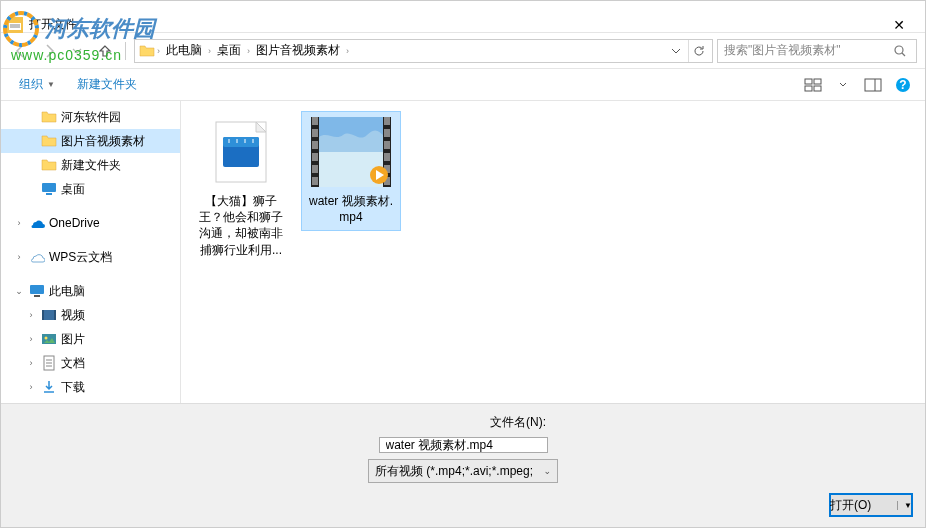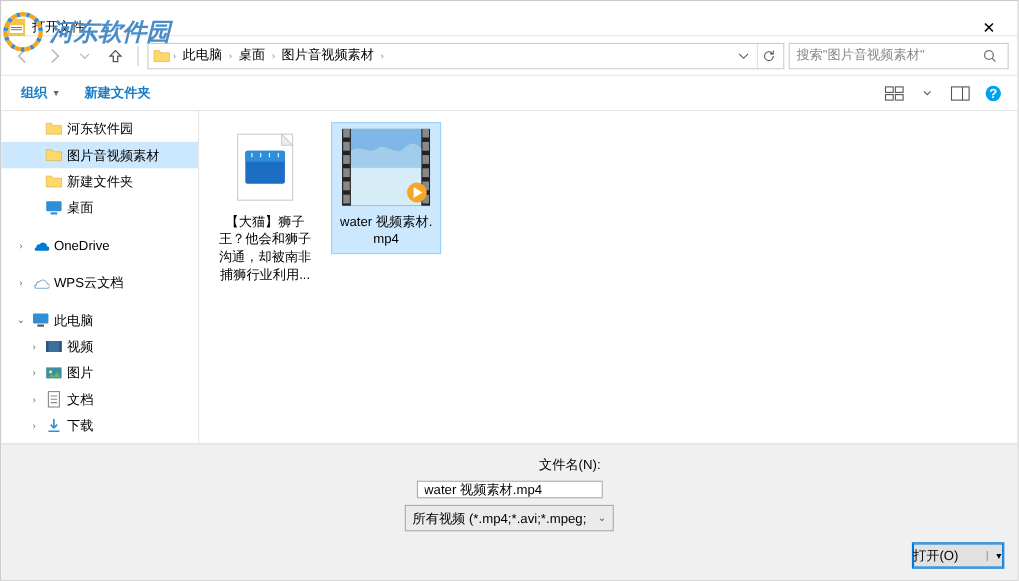--- a/index.html
+++ b/index.html
@@ -23,21 +23,21 @@
 .addressbar { flex: 1; height: 24px; border: 1px solid #ccc; display: flex; align-items: center; padding: 0 4px; gap: 2px; background: #fff; }
 .addressbar .foldericon { width: 16px; height: 16px; }
 .addressbar .crumb { padding: 2px 4px; display: flex; align-items: center; gap: 4px; }
 .addressbar .sep { color: #888; font-size: 9px; }
 .addressbar .spacer { flex: 1; }
 .addrbtn { width: 20px; height: 100%; display: flex; align-items: center; justify-content: center; color: #666; }
 .searchbox { width: 200px; height: 24px; border: 1px solid #ccc; display: flex; align-items: center; padding: 0 6px; gap: 6px; color: #888; }
 .searchicon-right { width: 20px; height: 20px; display: flex; align-items: center; justify-content: center; color: #777; }
 
 .toolbar { height: 32px; display: flex; align-items: center; padding: 0 10px; border-bottom: 1px solid #e5e5e5; gap: 6px; background: #fff; }
-.tbtn { padding: 4px 8px; display: flex; align-items: center; gap: 4px; color: #197dc5; font-weight: bold; }
+.tbtn { padding: 4px 8px; display: flex; align-items: center; gap: 4px; color: #197dc5; }
 .tbtn .caret { font-size: 8px; color: #666; }
 .toolbar .spacer { flex: 1; }
 .ticon { width: 24px; height: 24px; display: flex; align-items: center; justify-content: center; color: #555; }
 .ticon.help { color: #00a2ed; }
 
 .mainarea { display: flex; height: 386px; }
 .sidebar { width: 180px; border-right: 1px solid #e5e5e5; overflow-y: auto; padding: 4px 0; }
 .navitem { display: flex; align-items: center; height: 24px; padding-left: 12px; gap: 4px; }
 .navitem.indent1 { padding-left: 24px; }
 .navitem.sel { background: #cce8ff; }
@@ -80,20 +80,21 @@
 <div class="watermark">
   <div class="logo">
     <span class="logoimg">
       <svg viewBox="0 0 40 40">
           <circle cx="20" cy="20" r="16" fill="none" stroke="#f5a623" stroke-width="4" stroke-dasharray="6 3"></circle>
           <circle cx="20" cy="20" r="16" fill="none" stroke="#2e8fd8" stroke-width="4" stroke-dasharray="3 6" stroke-dashoffset="3"></circle>
         </svg>
     </span>
     <span class="brand">河东软件园</span>
   </div>
+  <div class="url">www.pc0359.cn</div>
 </div>
 
 <div class="navrow">
   <span class="navbtn">
       <svg width="18" height="18" viewBox="0 0 18 18">
         <path d="M11 3l-6 6 6 6" fill="none" stroke="#bbb" stroke-width="1.5"></path>
       </svg>
     </span>
   <span class="navbtn">
       <svg width="18" height="18" viewBox="0 0 18 18">

